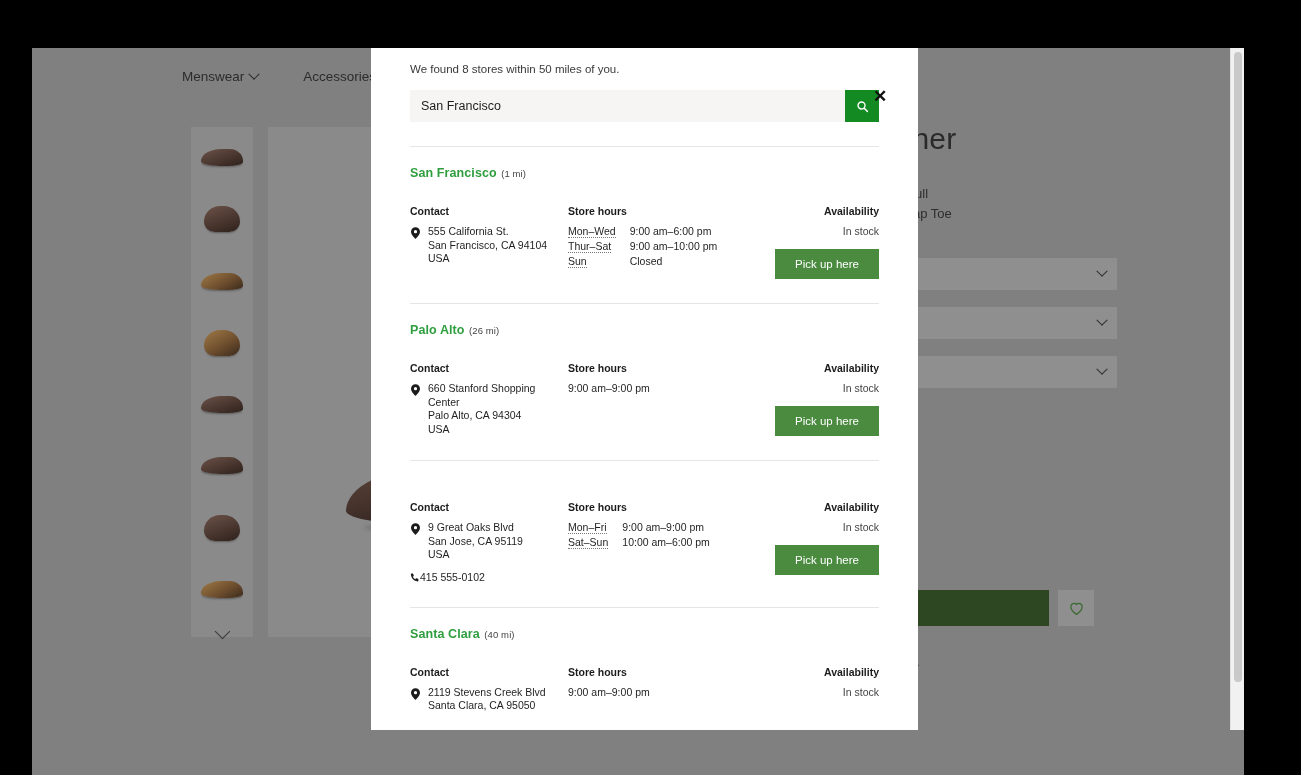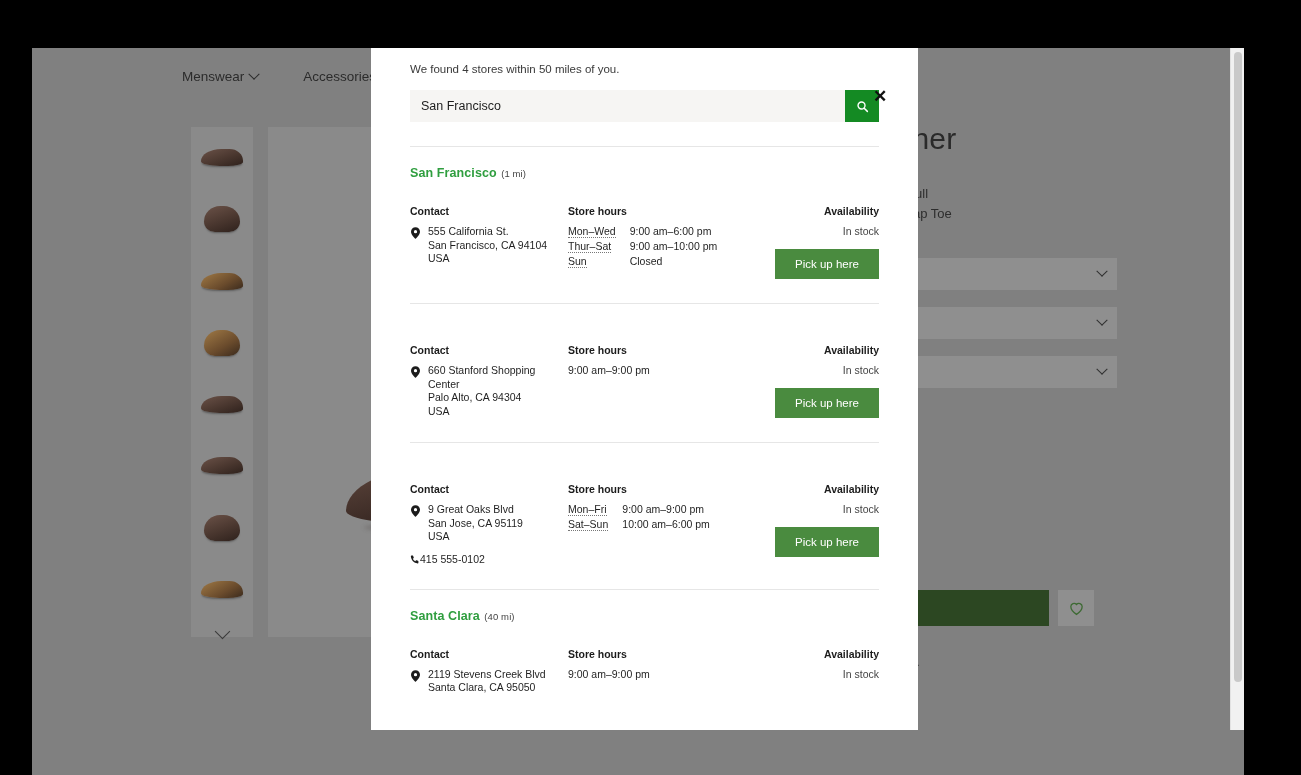--- a/index.html
+++ b/index.html
@@ -368,21 +368,21 @@
 
     <div id="scroll-track">
       <div id="scroll-thumb"></div>
     </div>
   </div>
 
   <div id="modal">
     <div id="close-btn">✕</div>
 
     <div id="modal-pad">
-      <div id="modal-sub">We found 4 stores within 50 miles of you.</div>
+      <div id="modal-sub">We found 8 stores within 50 miles of you.</div>
 
       <div id="search-row">
         <input id="search-input" type="text" value="San Francisco" style="">
         <button id="search-btn">
           <svg width="13" height="13" viewBox="0 0 16 16">
             <circle cx="6.8" cy="6.8" r="4.3" fill="none" stroke="#fff" stroke-width="1.7"></circle>
             <line x1="10.1" y1="10.1" x2="14" y2="14" stroke="#fff" stroke-width="1.8" stroke-linecap="round"></line>
           </svg>
         </button>
       </div>
@@ -425,20 +425,24 @@
             <div class="col-head">Availability</div>
             <div class="avail-text">In stock</div>
             <button class="pickup-btn">Pick up here</button>
           </div>
         </div>
       </div>
 
       <div class="divider"></div>
 
       <div class="store clearfix">
+        <div>
+          <span class="store-name">Palo Alto</span>
+          <span class="store-dist">(26 mi)</span>
+        </div>
         <div class="store-cols">
           <div class="col-contact">
             <div class="col-head">Contact</div>
             <div class="contact-line">
               <span class="pin-icon">
                 <svg width="9" height="12" viewBox="0 0 10 13">
                     <path d="M5 0C2.2 0 0 2.2 0 5c0 3.5 5 8 5 8s5-4.5 5-8c0-2.8-2.2-5-5-5zm0 6.8A1.8 1.8 0 115 3.2a1.8 1.8 0 010 3.6z" fill="#1c1c1c"></path>
                   </svg>
               </span>
               <span class="addr">

